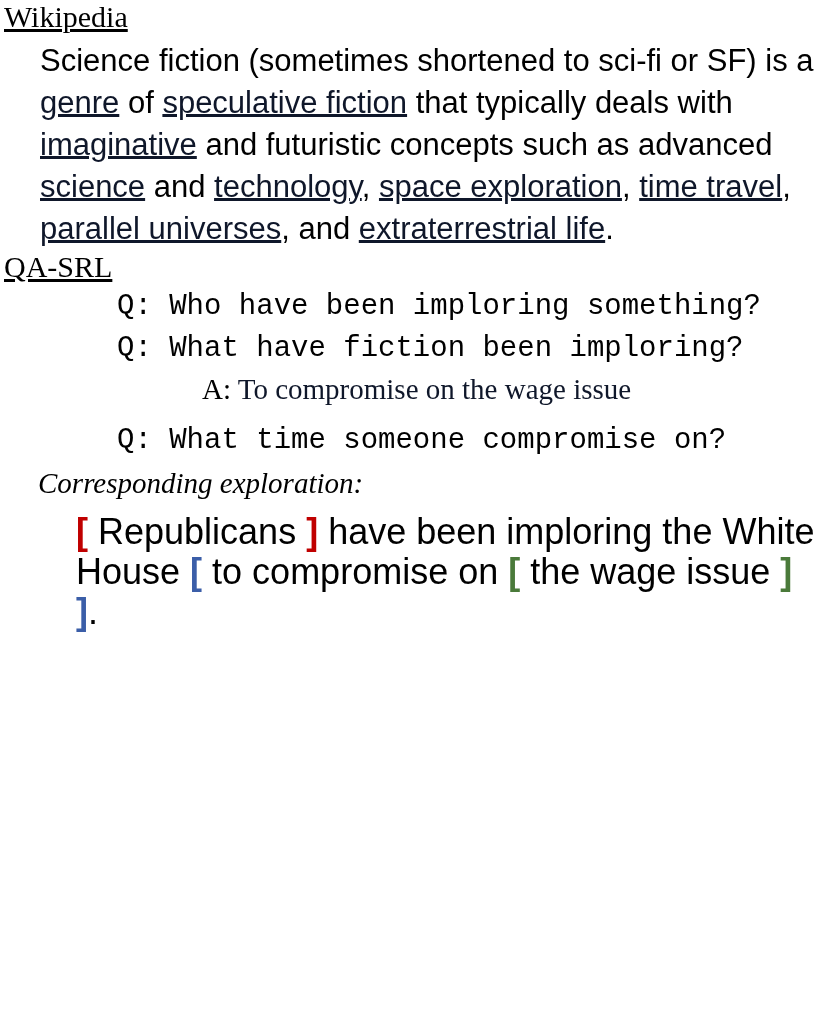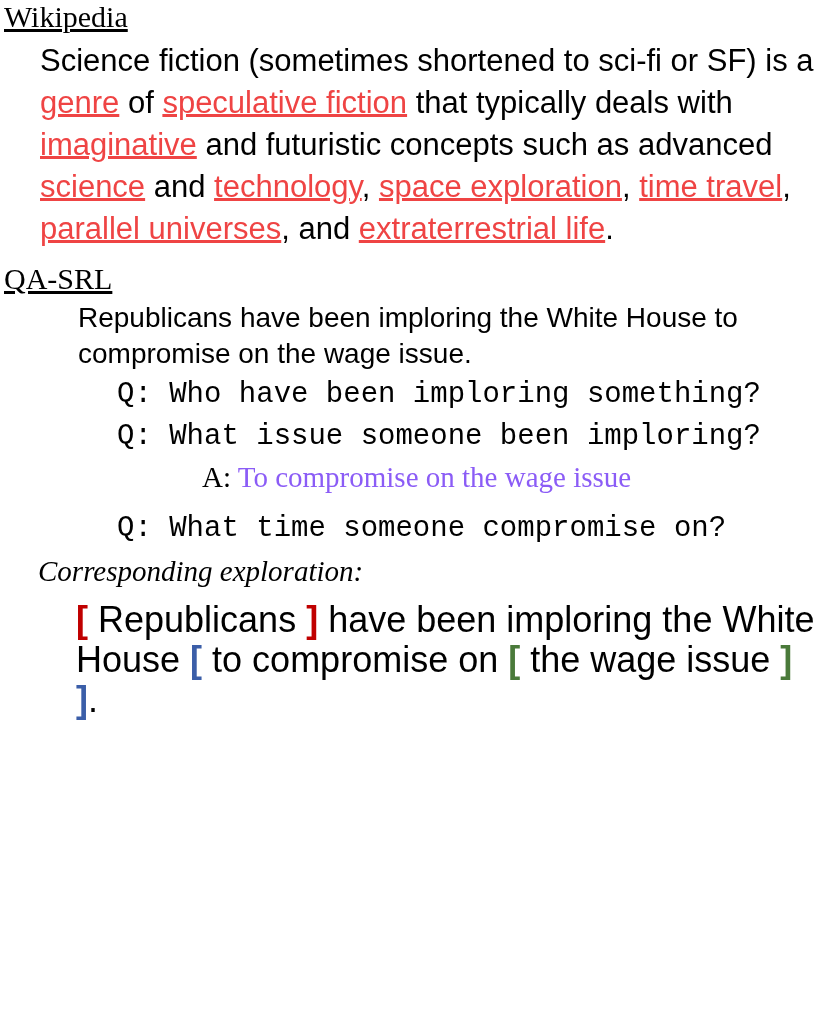--- a/index.html
+++ b/index.html
@@ -38,28 +38,28 @@
   .wiki-block {
     font-family: "Liberation Sans", sans-serif;
     font-size: 31px;
     line-height: 42px;
     margin: 6px 0 0 0;
     padding-left: 38px;
     padding-right: 0px;
   }
   .wiki-block a,
   .wlink {
-    color: #ef4444;
+    color: #0f172a;
     text-decoration: underline;
     text-underline-offset: 1px;
   }
 
   
   .qasrl {
-    margin-top: 12px;
+    margin-top: 0;
   }
   .label-italic {
     font-family: "Liberation Serif", serif;
     font-style: italic;
     font-size: 29px;
     line-height: 34px;
     padding-left: 36px;
     margin: 6px 0 2px 0;
   }
   .context-text {
@@ -111,27 +111,26 @@
 
   <div>
     <div class="section-heading">Wikipedia</div>
     <div class="wiki-block" id="wiki-paragraph"><span>Science fiction (sometimes shortened to sci-fi or SF) is a </span><span class="wlink">genre</span><span> of </span><span class="wlink">speculative fiction</span><span> that typically deals with </span><span class="wlink">imaginative</span><span> and futuristic concepts such as advanced </span><span class="wlink">science</span><span> and </span><span class="wlink">technology</span><span>, </span><span class="wlink">space exploration</span><span>, </span><span class="wlink">time travel</span><span>, </span><span class="wlink">parallel universes</span><span>, and </span><span class="wlink">extraterrestrial life</span><span>.</span></div>
   </div>
 
   <div class="qasrl">
     <div class="section-heading">QA-SRL</div>
 
 
-    <div class="context-text">Republicans have been imploring the White House to compromise on the wage issue.</div>
 
 
     <div class="qa-list" id="qa-list">
         <div class="qa-q">Q: Who have been imploring something?</div>
-        <div class="qa-q">Q: What issue someone been imploring?</div>
-        <div class="qa-a"><span>A: </span><span class="ans" style="color: #8b5cf6;">To compromise on the wage issue</span></div>
+        <div class="qa-q">Q: What have fiction been imploring?</div>
+        <div class="qa-a"><span>A: </span><span class="ans" style="color: #0f172a;">To compromise on the wage issue</span></div>
         <div class="gap-sm"></div>
         <div class="qa-q">Q: What time someone compromise on?</div>
       </div>
 
     <div class="label-italic">Corresponding exploration:</div>
 
     <div class="bracket-line" id="bracket-line"><span class="brk" style="color: rgb(192, 0, 0);">[</span><span style="color: rgb(0, 0, 0);"> Republicans </span><span class="brk" style="color: rgb(192, 0, 0);">]</span><span style="color: rgb(0, 0, 0);"> have been imploring the White House </span><span class="brk" style="color: rgb(59, 94, 168);">[</span><span style="color: rgb(0, 0, 0);"> to compromise on </span><span class="brk" style="color: rgb(74, 122, 58);">[</span><span style="color: rgb(0, 0, 0);"> the wage issue </span><span class="brk" style="color: rgb(74, 122, 58);">]</span><span style="color: rgb(0, 0, 0);"> </span><span class="brk" style="color: rgb(59, 94, 168);">]</span><span style="color: rgb(0, 0, 0);">.</span></div>
   </div>
 
 </div>

